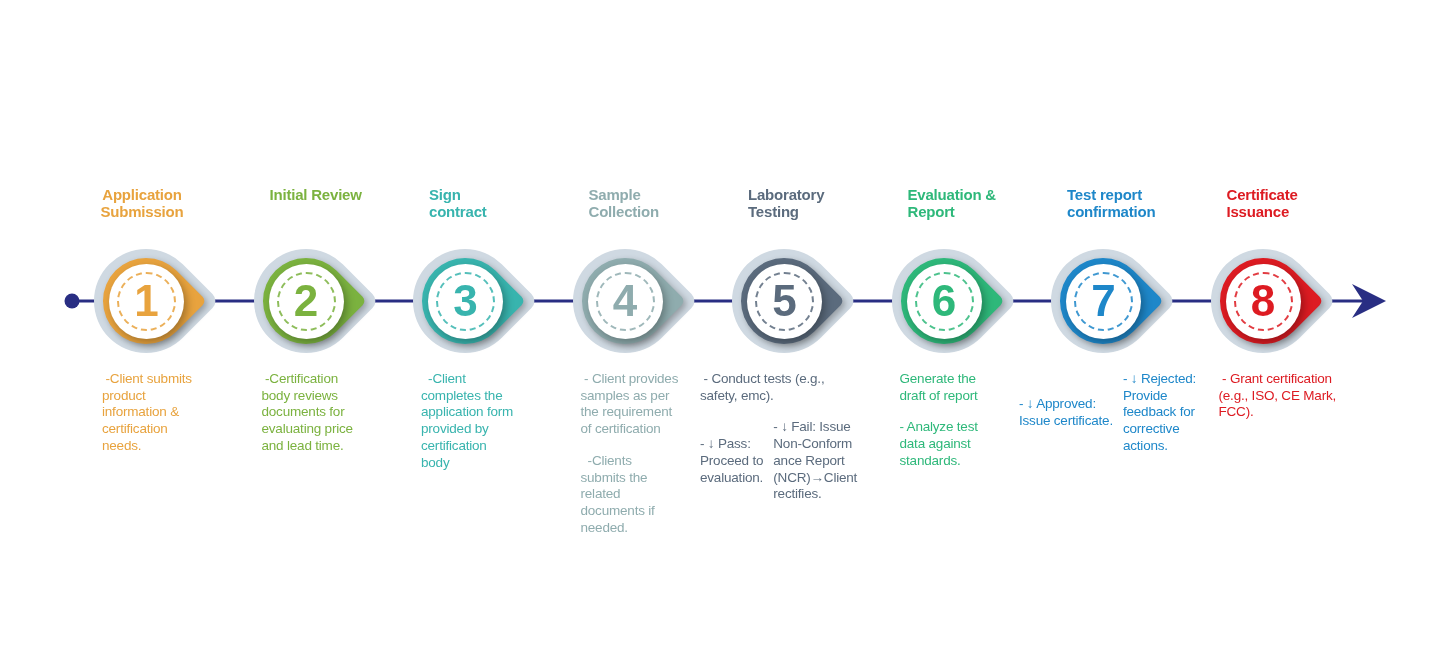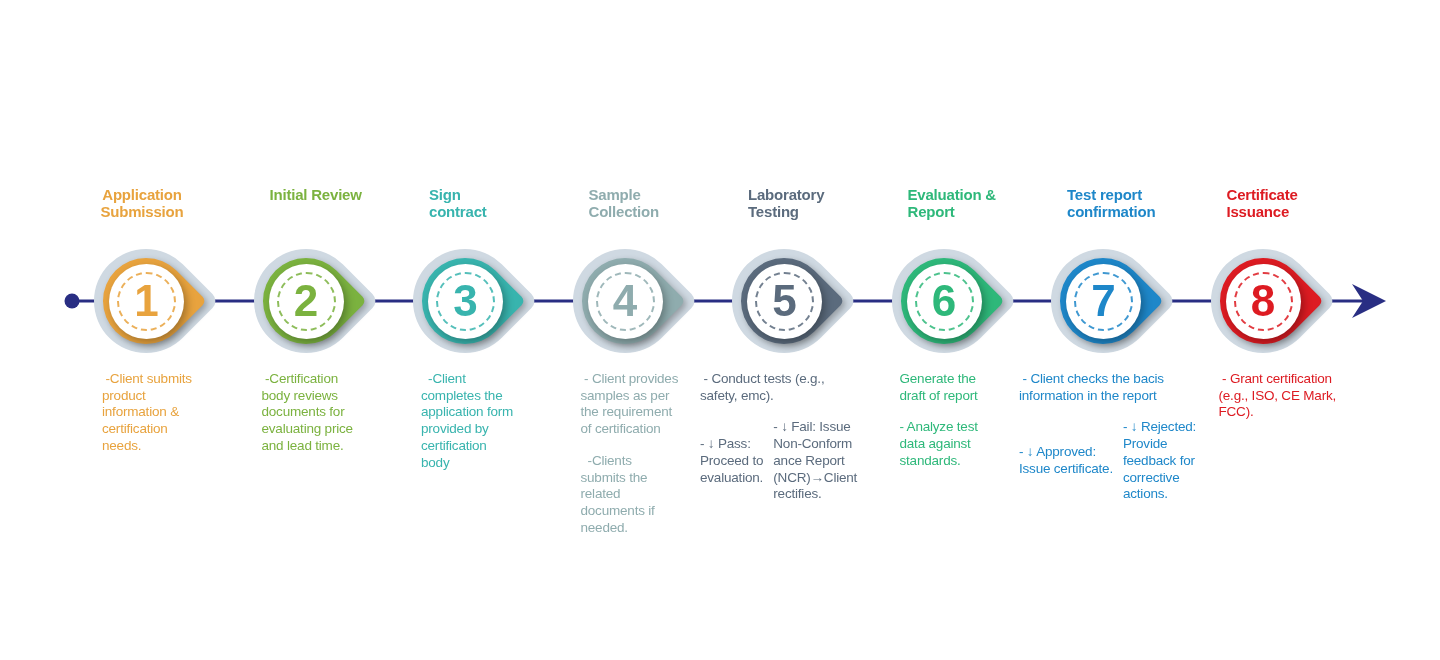--- a/index.html
+++ b/index.html
@@ -178,22 +178,21 @@
         <div class="step-title">Test report
 confirmation</div>
         <div class="pin">
           <div class="pin-outer"></div>
           <div class="pin-inner"></div>
           <div class="pin-circle">
             <div class="pin-dash"></div>
             <div class="pin-num">7</div>
           </div>
         </div>
-        <div class="step-body"><p> - Client checks the bacis
-information in the report</p><div class="body-cols"><div class="body-col">- ↓ Approved:
+        <div class="step-body"><div class="body-cols"><div class="body-col">- ↓ Approved:
 Issue certificate.</div><div class="body-col">- ↓ Rejected:
 Provide
 feedback for
 corrective
 actions.</div></div></div>
       </div>
       <div class="step" style="left: 1262.5px; --c: #DD1B22; --ring: #CFD9E2;">
         <div class="step-title">Certificate
 Issuance</div>
         <div class="pin">

